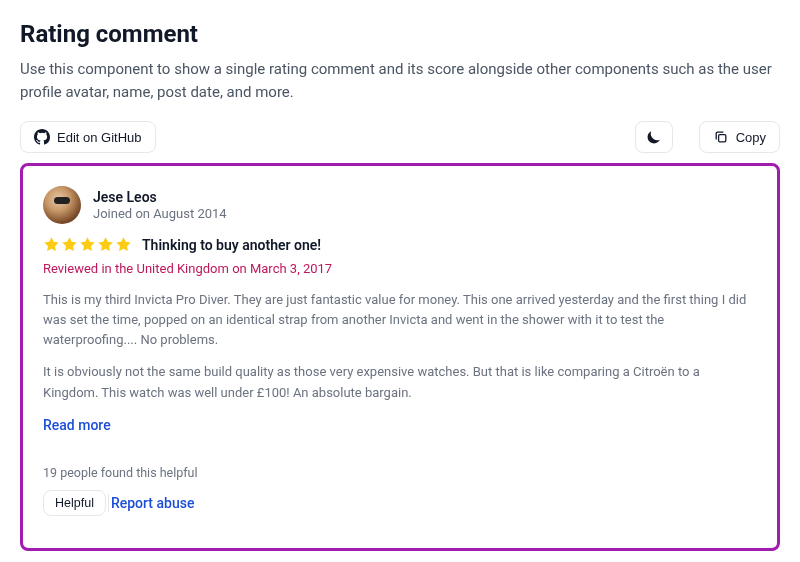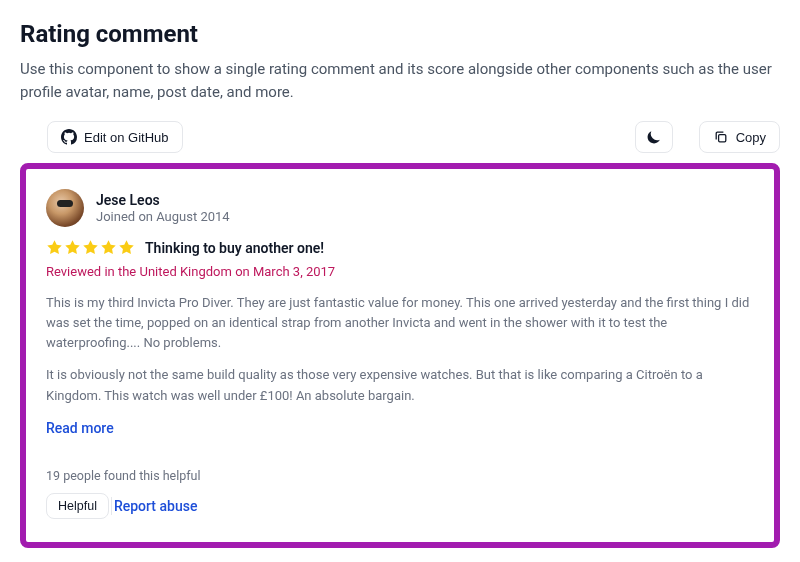--- a/index.html
+++ b/index.html
@@ -41,26 +41,25 @@
   .toolbar-right {
     display: flex;
     gap: 26px;
   }
   
   .toolbar-standalone {
     display: flex;
     justify-content: space-between;
     align-items: flex-start;
     margin-bottom: 10px;
-    margin-left: 27px;
   }
   .card-full {
-    border: 6px solid #a21caf;
+    border: 3px solid #a21caf;
     border-radius: 8px;
-    padding: 20px 20px 23px 20px;
+    padding: 20px 20px 32px 20px;
   }
   .review-header {
     display: flex;
     align-items: center;
     gap: 12px;
     margin-bottom: 12px;
   }
   .avatar {
     width: 38px;
     height: 38px;

